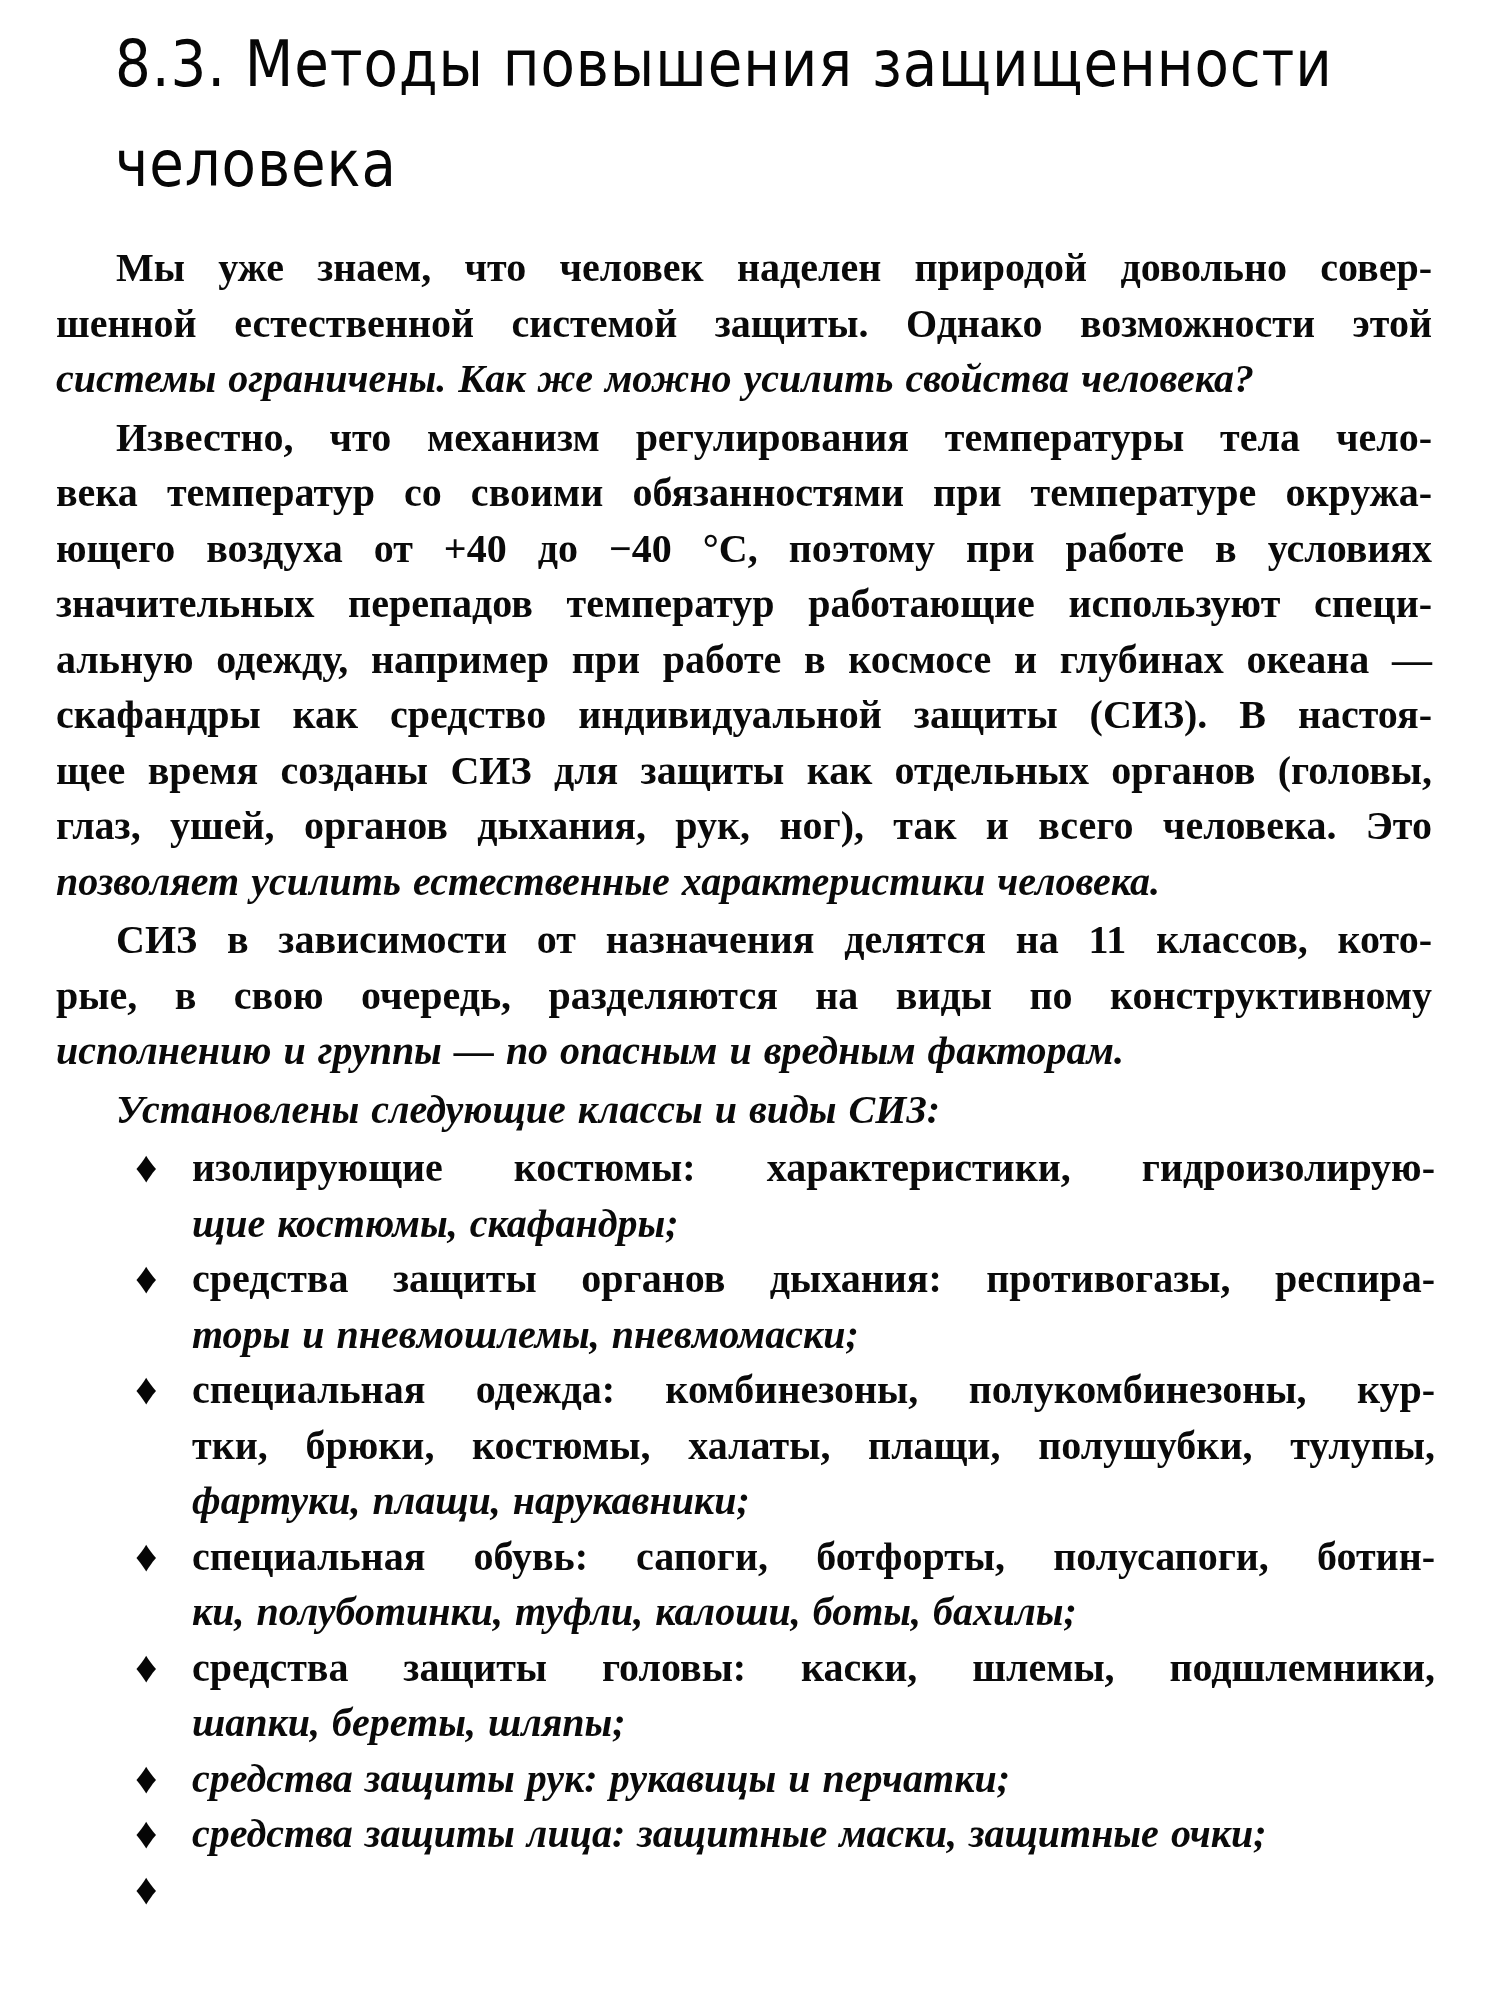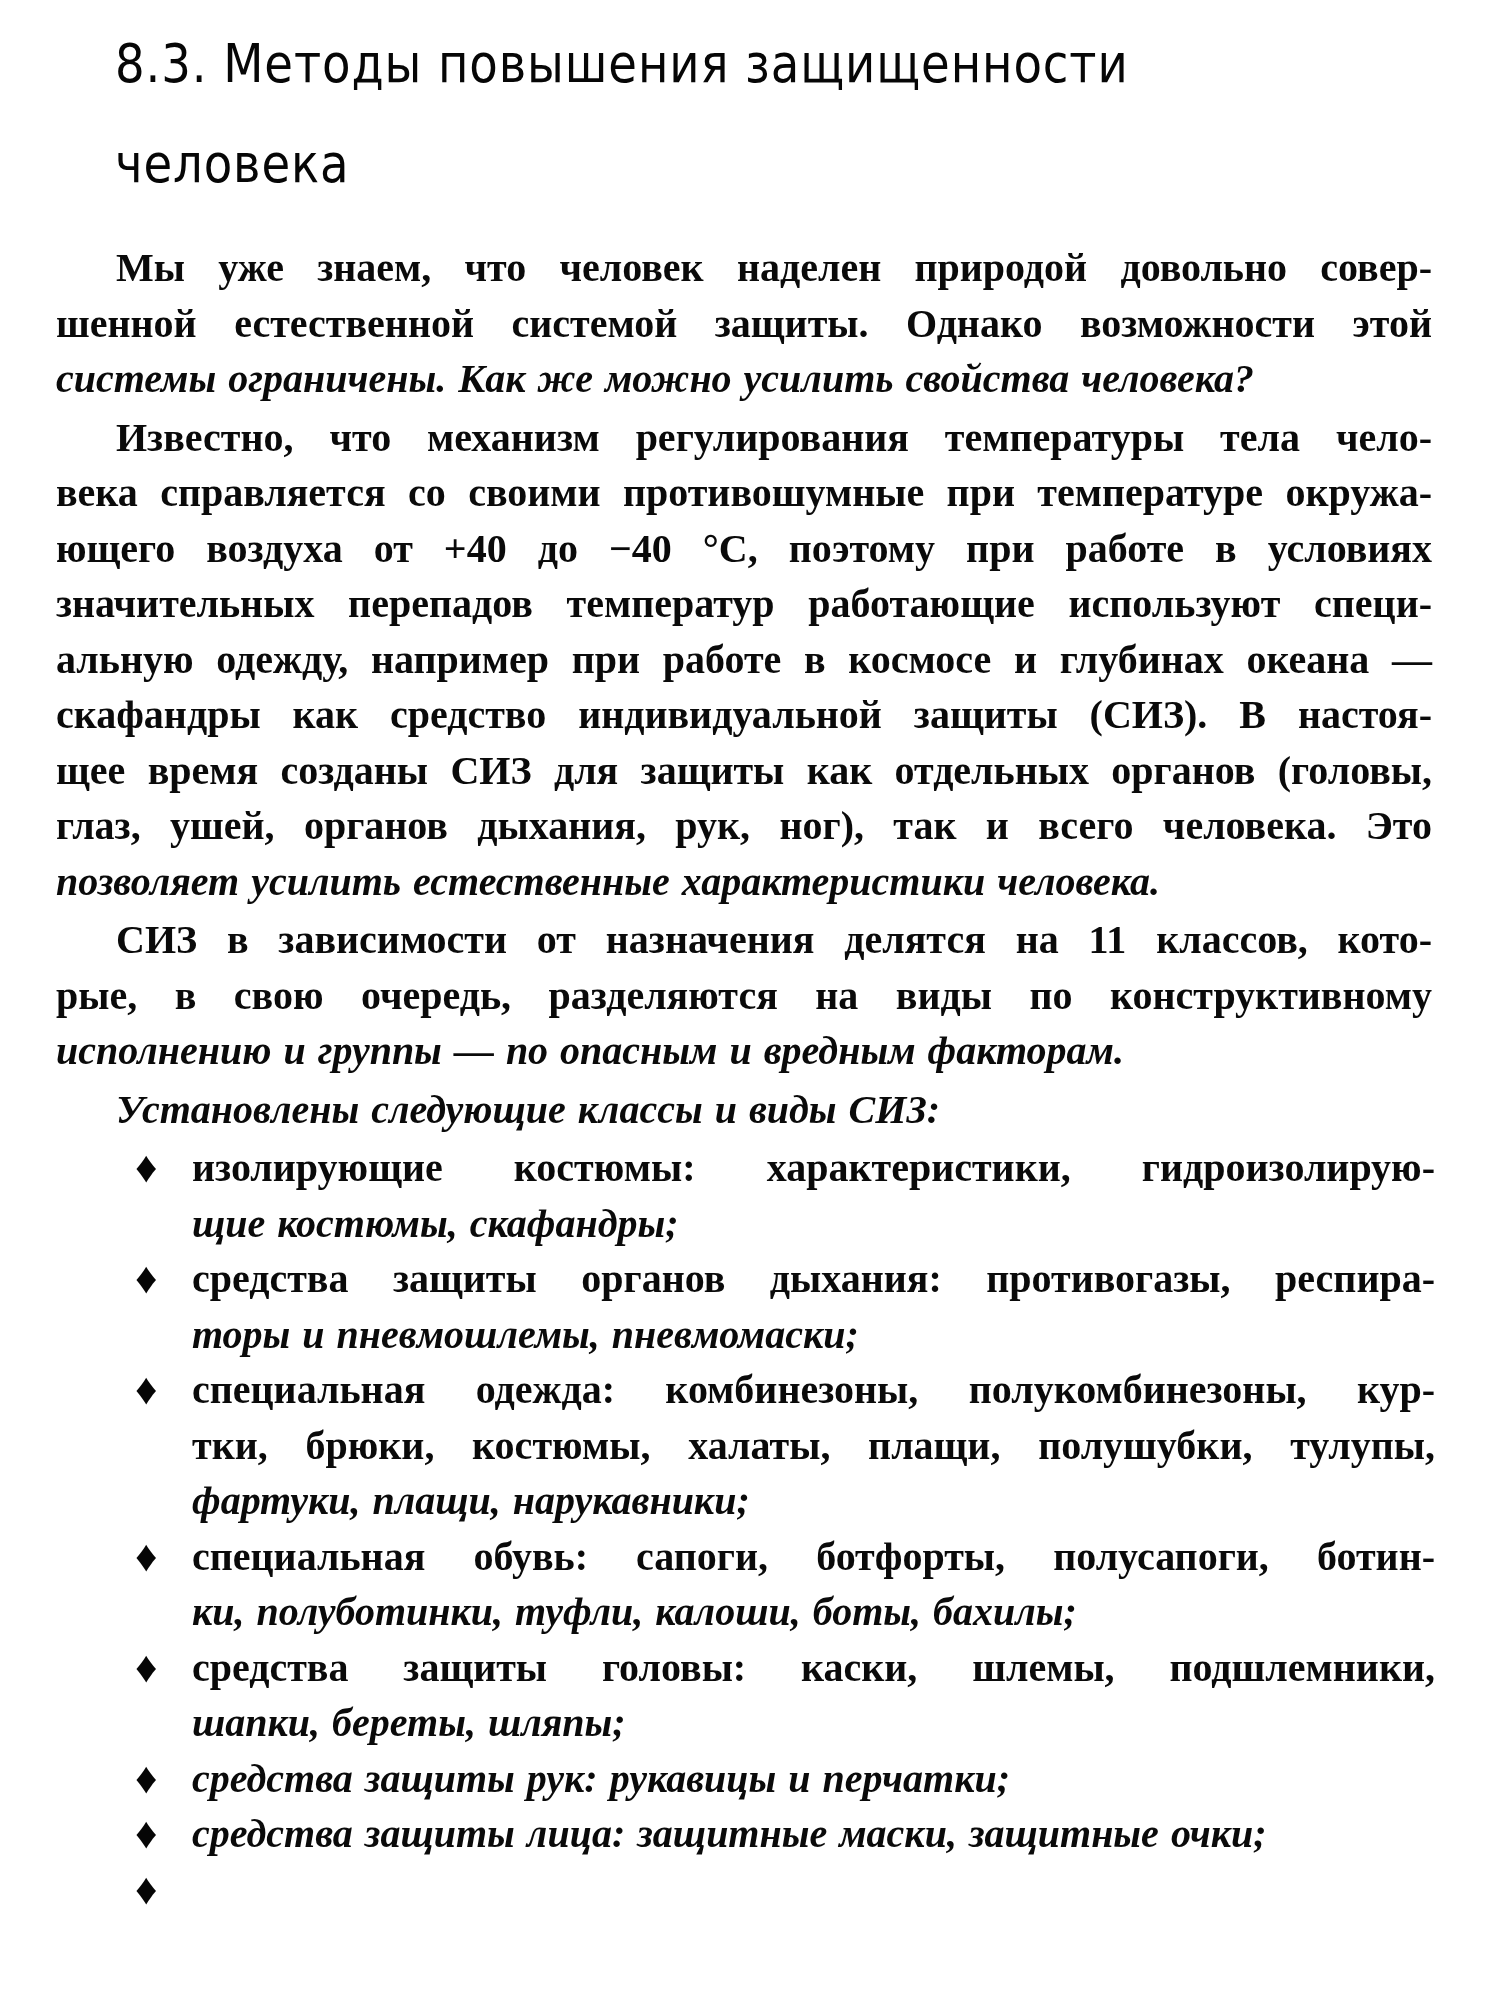--- a/index.html
+++ b/index.html
@@ -17,21 +17,21 @@
   .page {
     box-sizing: border-box;
     width: 1485px;
     height: 1994px;
     padding: 14px 50px 0 53px;
   }
   
   .heading {
     font-family: "DejaVu Sans", sans-serif;
     font-weight: 400;
-    font-size: 53px;
+    font-size: 64px;
     line-height: 100px;
     margin: 0 0 26px 62px;
     color: #060606;
   }
   .hline {
     transform: scaleX(0.88);
     transform-origin: 0 50%;
     white-space: nowrap;
     letter-spacing: 1px;
   }
@@ -78,21 +78,21 @@
         <div class="hline">8.3. Методы повышения защищенности</div>
         <div class="hline">человека</div>
       </h1>
       <div class="para">
         <div class="line">Мы уже знаем, что человек наделен природой довольно совер-</div>
         <div class="line">шенной естественной системой защиты. Однако возможности этой</div>
         <div class="line last">системы ограничены. Как же можно усилить свойства человека?</div>
       </div>
       <div class="para">
         <div class="line">Известно, что механизм регулирования температуры тела чело-</div>
-        <div class="line">века справляется со своими противошумные при температуре окружа-</div>
+        <div class="line">века температур со своими обязанностями при температуре окружа-</div>
         <div class="line">ющего воздуха от +40 до −40 °С, поэтому при работе в условиях</div>
         <div class="line">значительных перепадов температур работающие используют специ-</div>
         <div class="line">альную одежду, например при работе в космосе и глубинах океана —</div>
         <div class="line">скафандры как средство индивидуальной защиты (СИЗ). В настоя-</div>
         <div class="line">щее время созданы СИЗ для защиты как отдельных органов (головы,</div>
         <div class="line">глаз, ушей, органов дыхания, рук, ног), так и всего человека. Это</div>
         <div class="line last">позволяет усилить естественные характеристики человека.</div>
       </div>
       <div class="para">
         <div class="line">СИЗ в зависимости от назначения делятся на 11 классов, кото-</div>

